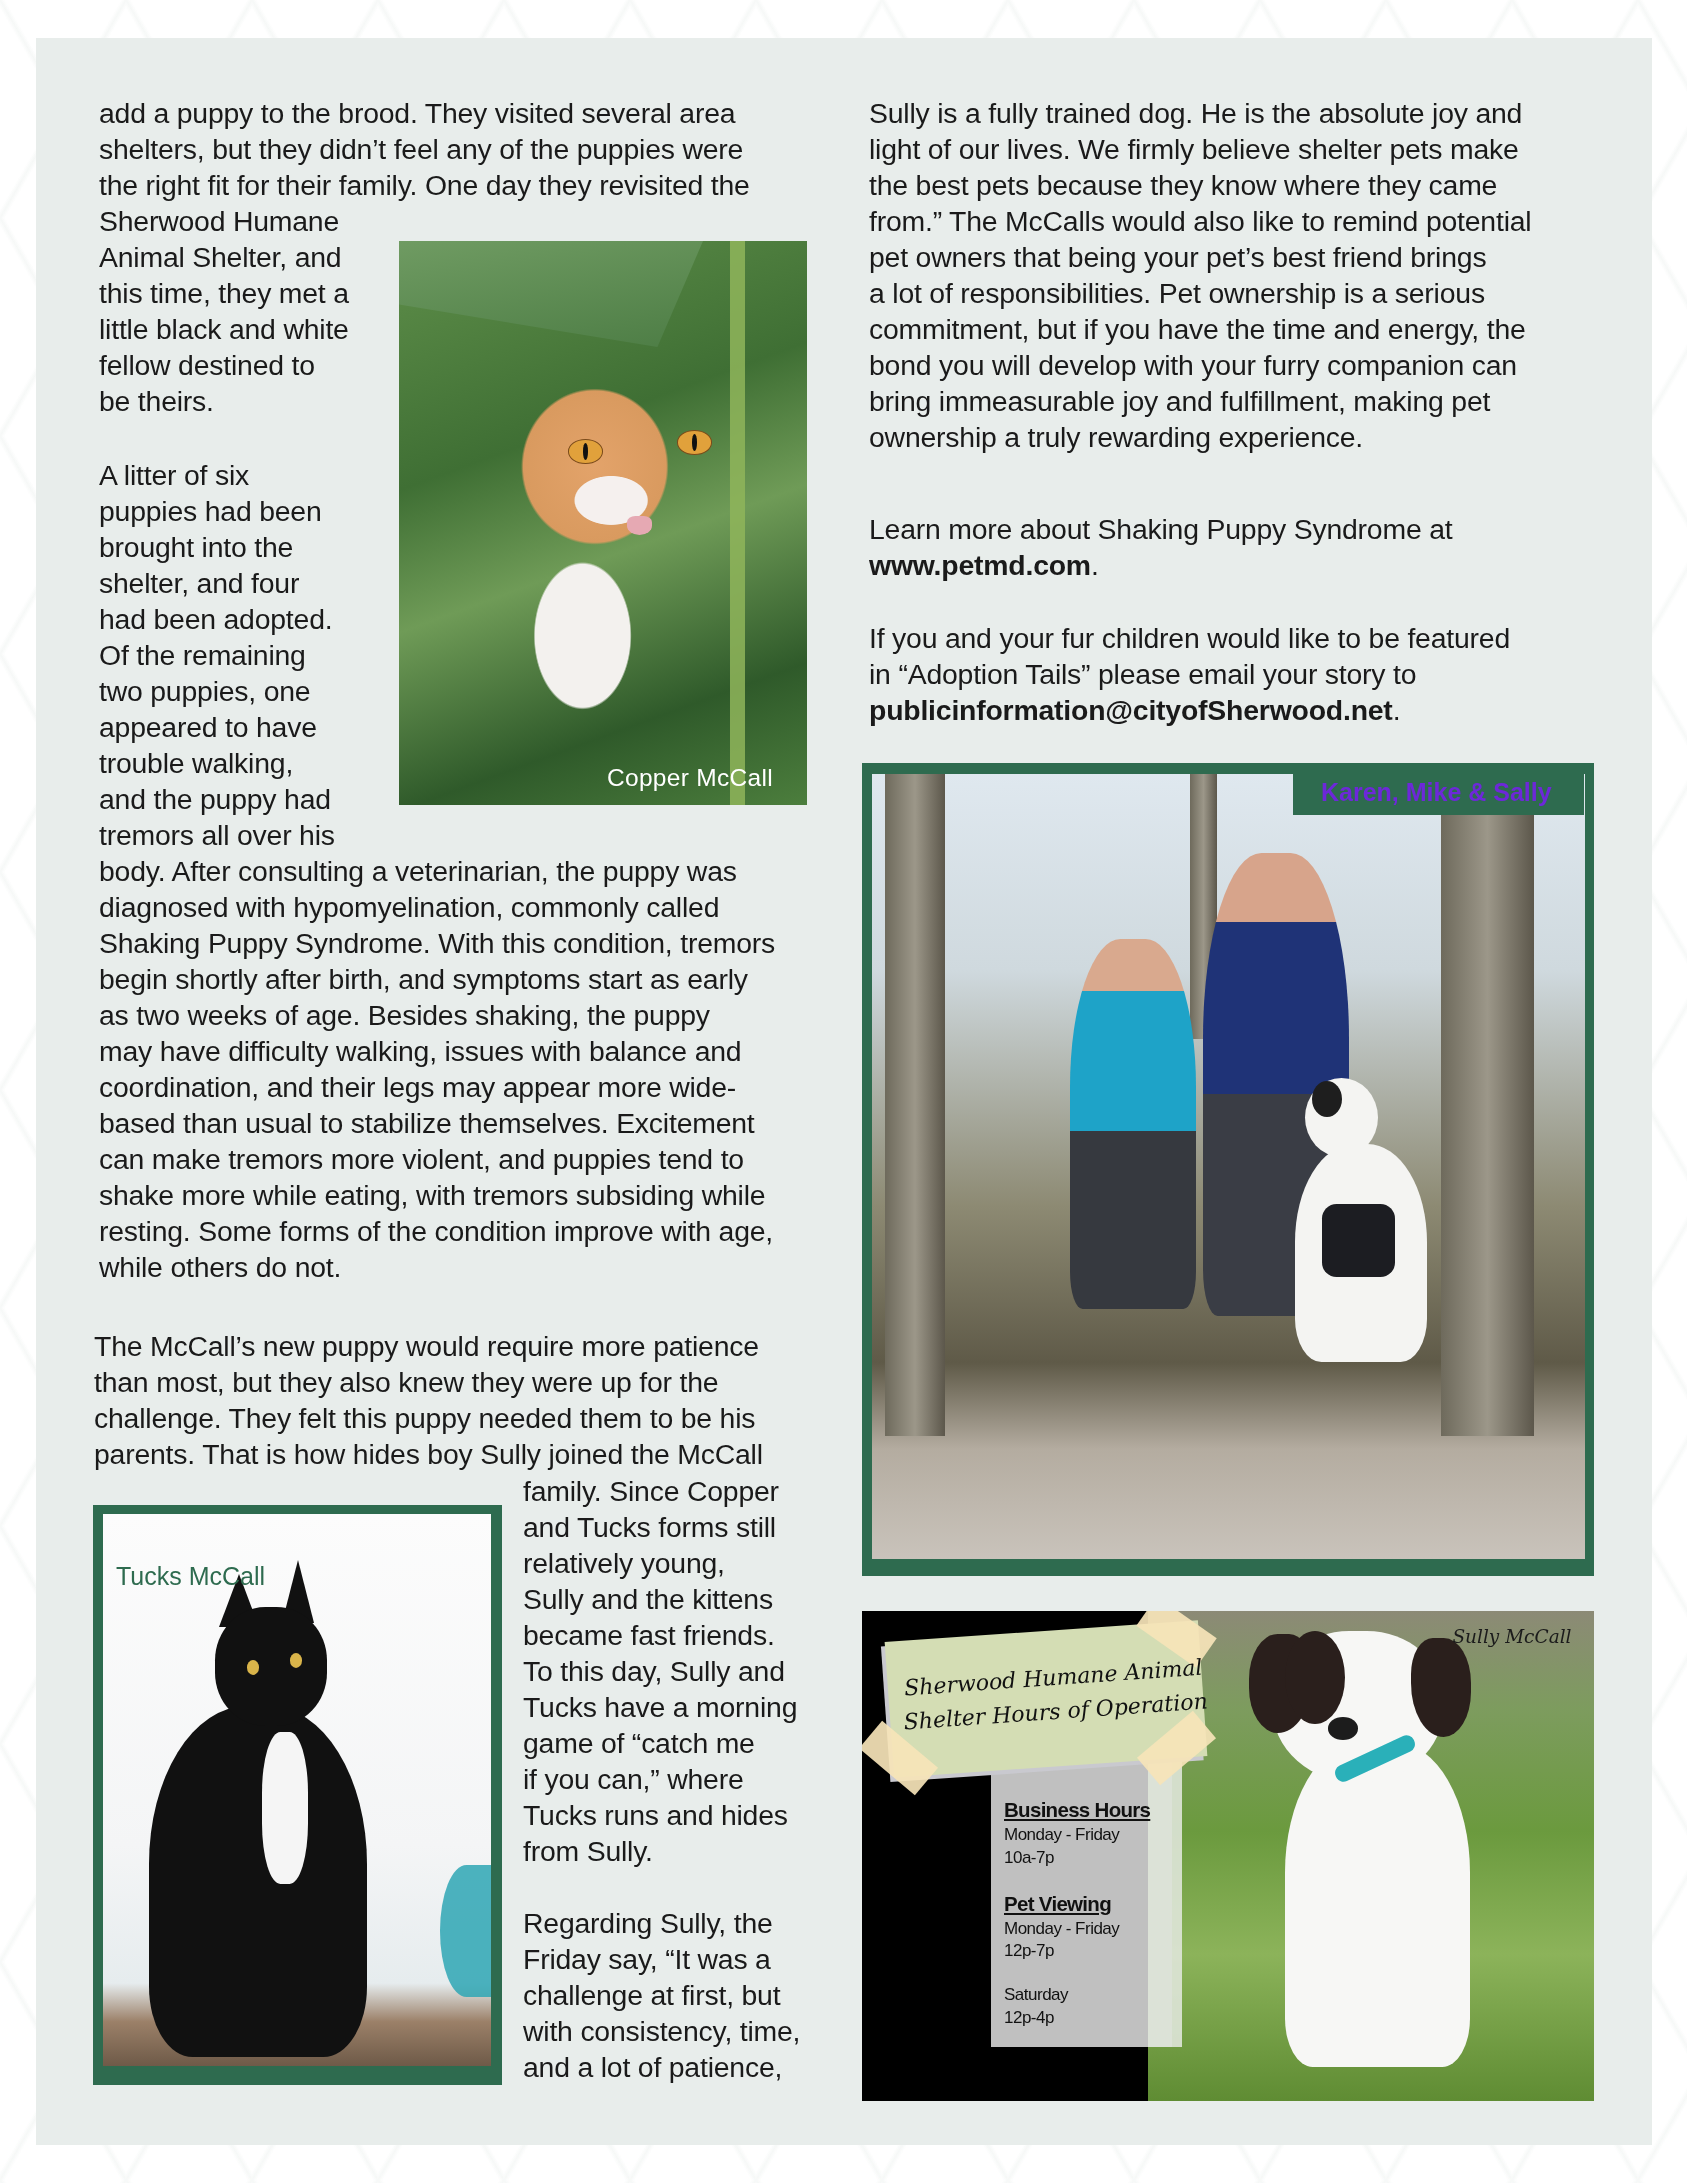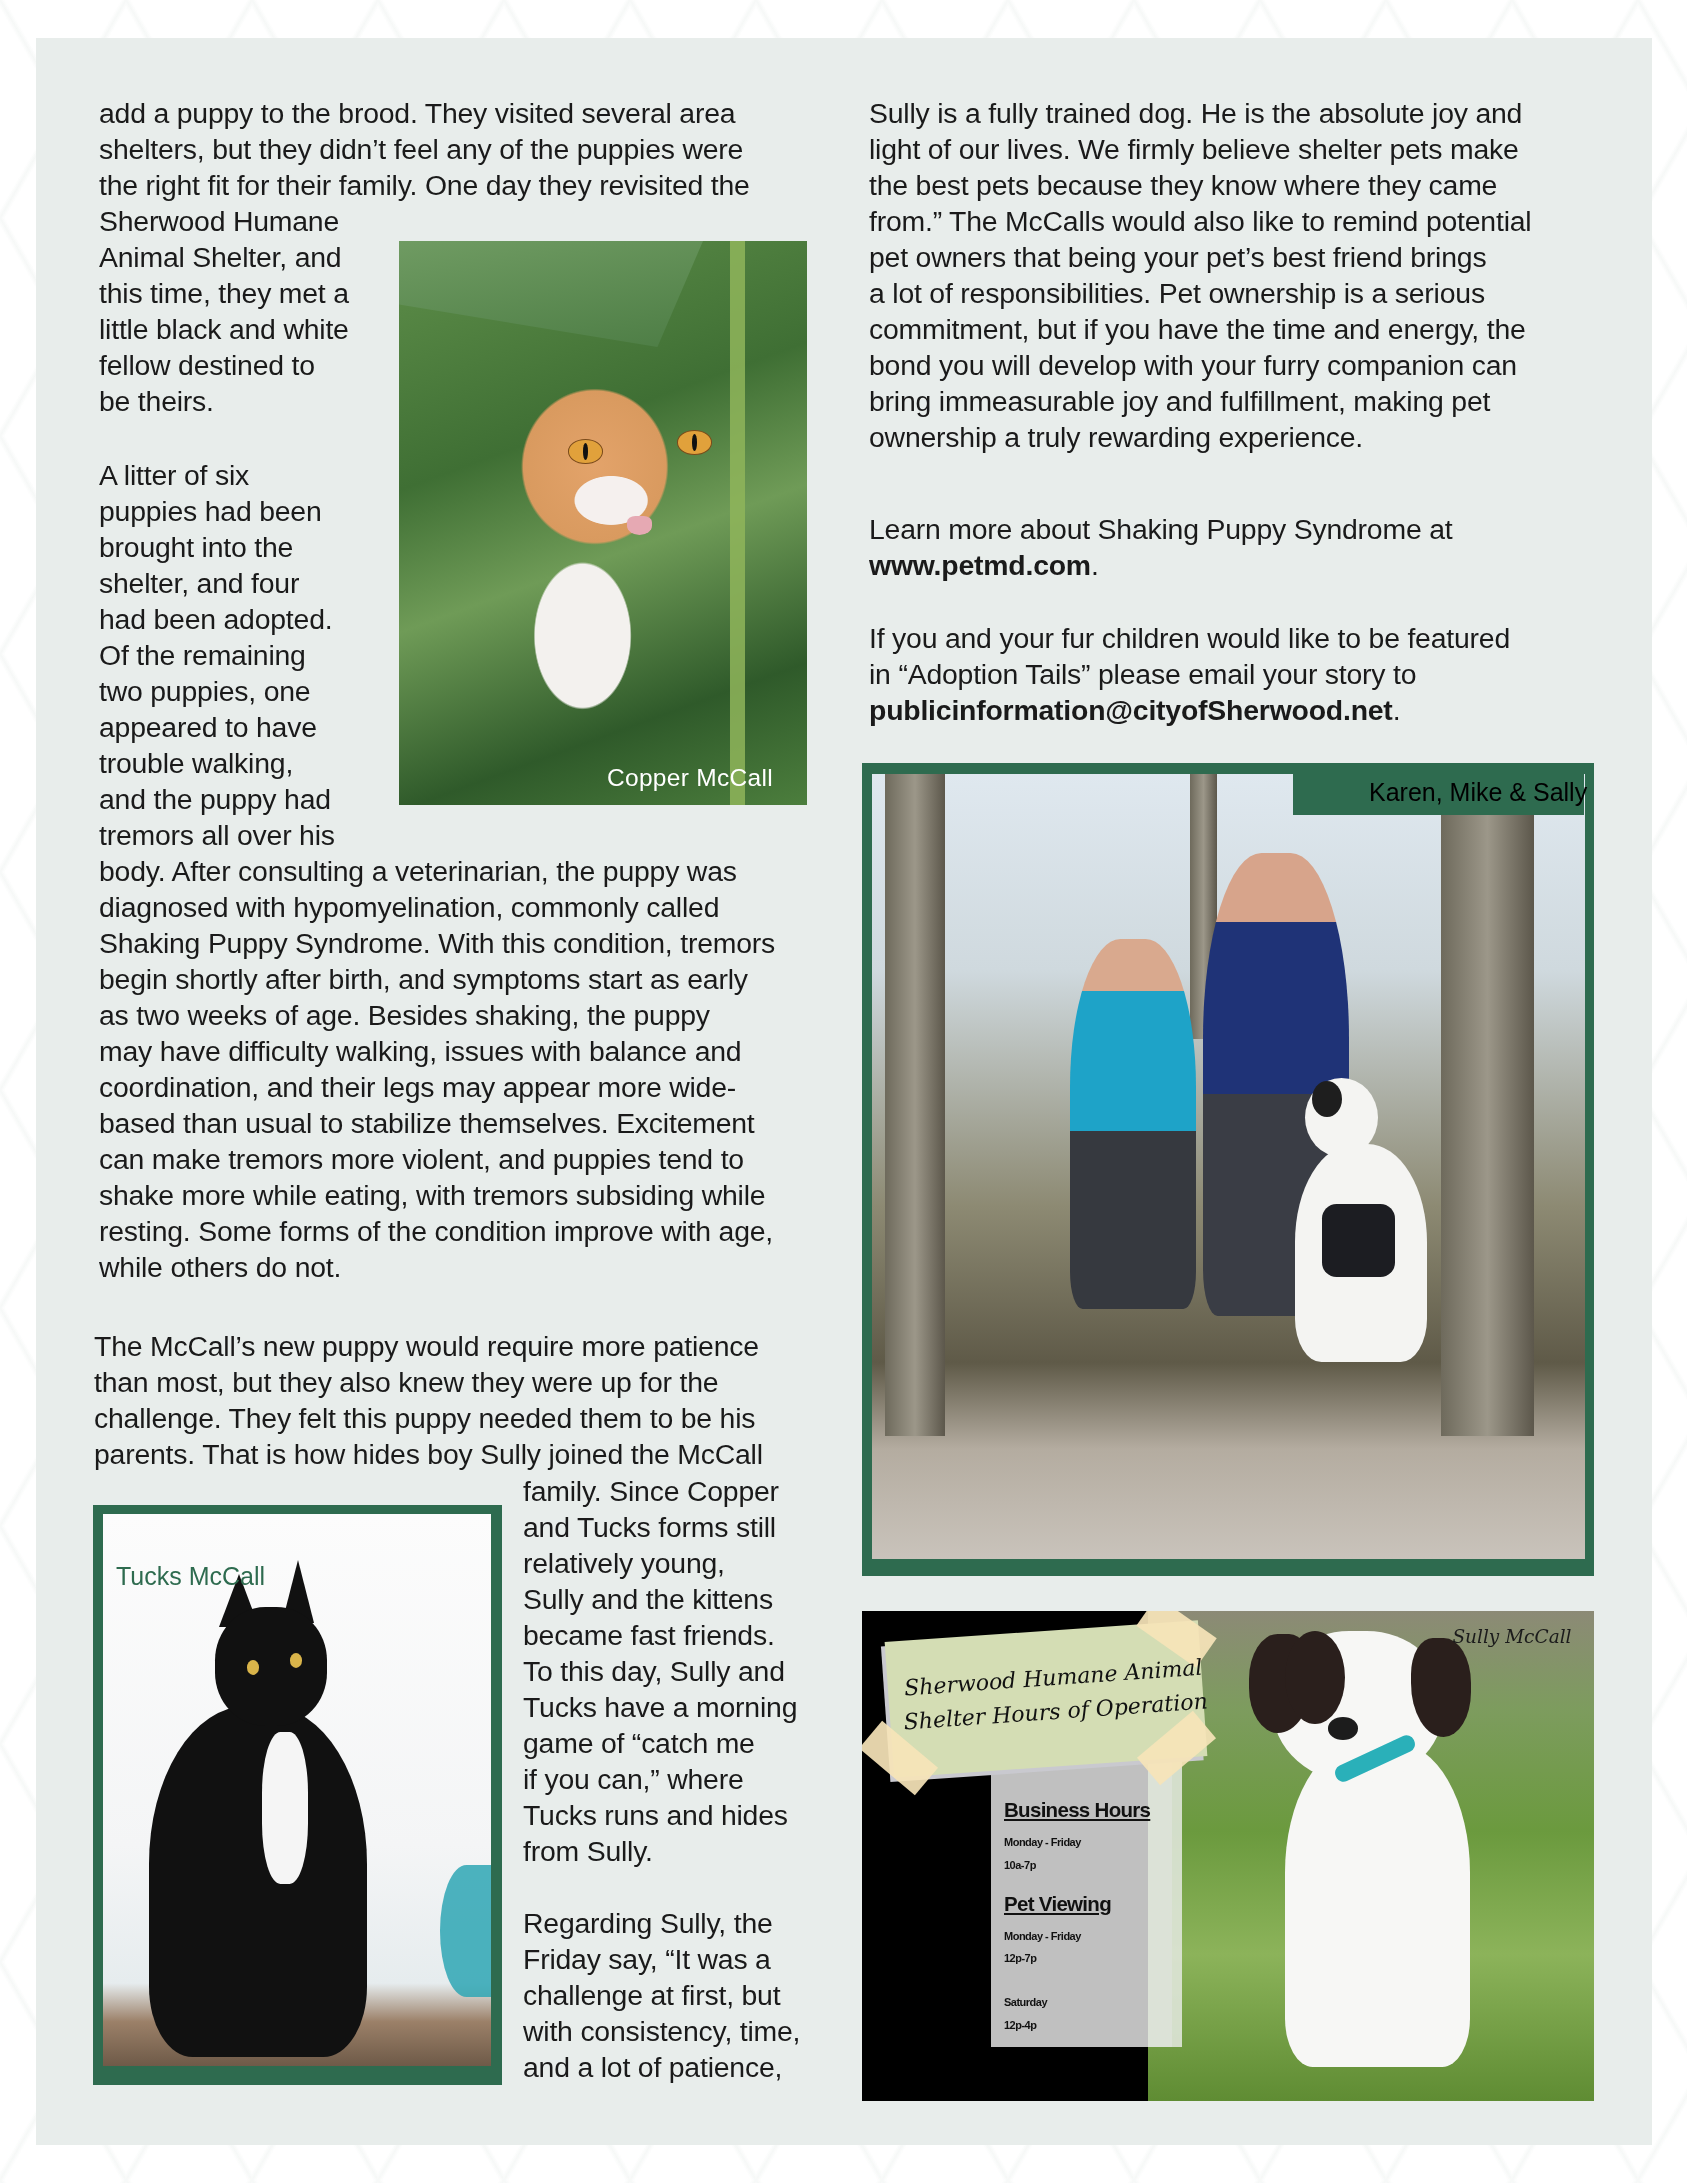--- a/index.html
+++ b/index.html
@@ -87,23 +87,22 @@
   .karen .person1 { position:absolute; left:198px; top:165px; width:126px; height:370px; background:linear-gradient(180deg,#d9a98e 0 14%,#1ea3c8 14% 52%,#36393f 52% 100%); border-radius:40% 40% 10% 10%; }
   .karen .person2 { position:absolute; left:331px; top:79px; width:146px; height:463px; background:linear-gradient(180deg,#d7a48b 0 15%,#1f3377 15% 52%,#3a3d45 52% 100%); border-radius:40% 40% 10% 10%; }
   .karen .dog { position:absolute; left:423px; top:370px; width:132px; height:218px; background:#f4f4f2; border-radius:45% 45% 20% 20%; }
   .karen .dog .harness { position:absolute; left:26.5px; top:60px; width:73px; height:73px; background:#1c1d22; border-radius:20%; }
   .karen .dog .head { position:absolute; left:10px; top:-66px; width:73px; height:79px; background:#f4f4f2; border-radius:50%; }
   .karen .dog .head::before { content:""; position:absolute; left:6.6px; top:3.3px; width:30px; height:36px; background:#1e1e1e; border-radius:50%; }
   .karen-caption-box {
     position:absolute; left:1293px; top:763px; width:291px; height:52px; background:#2e6b4f;
   }
   .karen-caption {
-    position:absolute; left:1321px; top:778px; color:#000000; font-size:25px; font-weight:400;
+    position:absolute; left:1321px; top:778px; color:#6d28d9; font-size:25px; font-weight:700;
     font-family:"Liberation Sans", sans-serif;
-    margin-left:48px;
   }
   
   .hours {
     position:absolute; left:862px; top:1611px; width:732px; height:490px; overflow:hidden; background:#000;
   }
   .hours .puppy-bg {
     position:absolute; left:286px; top:0; width:446px; height:490px;
     background:linear-gradient(180deg,#8c8a76 0%, #7d9c5e 20%, #6b9a3e 45%, #8cb35a 70%, #5f8c33 100%);
   }
   .hours .puppy-body { position:absolute; left:423px; top:132px; width:185px; height:324px; background:#f7f7f5; border-radius:40% 40% 15% 15%; }
@@ -123,21 +122,21 @@
     font-size:22px; line-height:34px; color:#111; transform:rotate(-4deg); text-align:center;
   }
   .hours .gray-card {
     position:absolute; left:129px; top:109px; width:181px; height:327px; background:#c0c0c0;
   }
   .hours .gray-card-right {
     position:absolute; left:286px; top:109px; width:34px; height:327px; background:#dfe6d9; opacity:.9;
   }
   .hours .hrs { position:absolute; left:142px; font-family:"Liberation Sans", sans-serif; color:#111; font-stretch:condensed; }
   .hours .hrs-h { font-size:20.5px; font-weight:700; text-decoration:underline; letter-spacing:-0.7px; }
-  .hours .hrs-l { font-size:11px; font-weight:700; letter-spacing:-0.5px; line-height:21px;margin-top:8px; }
+  .hours .hrs-l { font-size:17px; font-weight:400; letter-spacing:-0.5px; line-height:21px; }
   .hours .sig { position:absolute; right:22.5px; top:14.6px; font-family:"DejaVu Serif", serif; font-style:italic; font-size:18.5px; color:#1b1b1b; }
 </style>
 </head>
 <body>
 
 <div class="bg-pattern"></div>
 <div class="panel"></div>
 
 <div class="txt" style="left:99px; top:95px;">
   <p>add a puppy to the brood. They visited several area</p>

